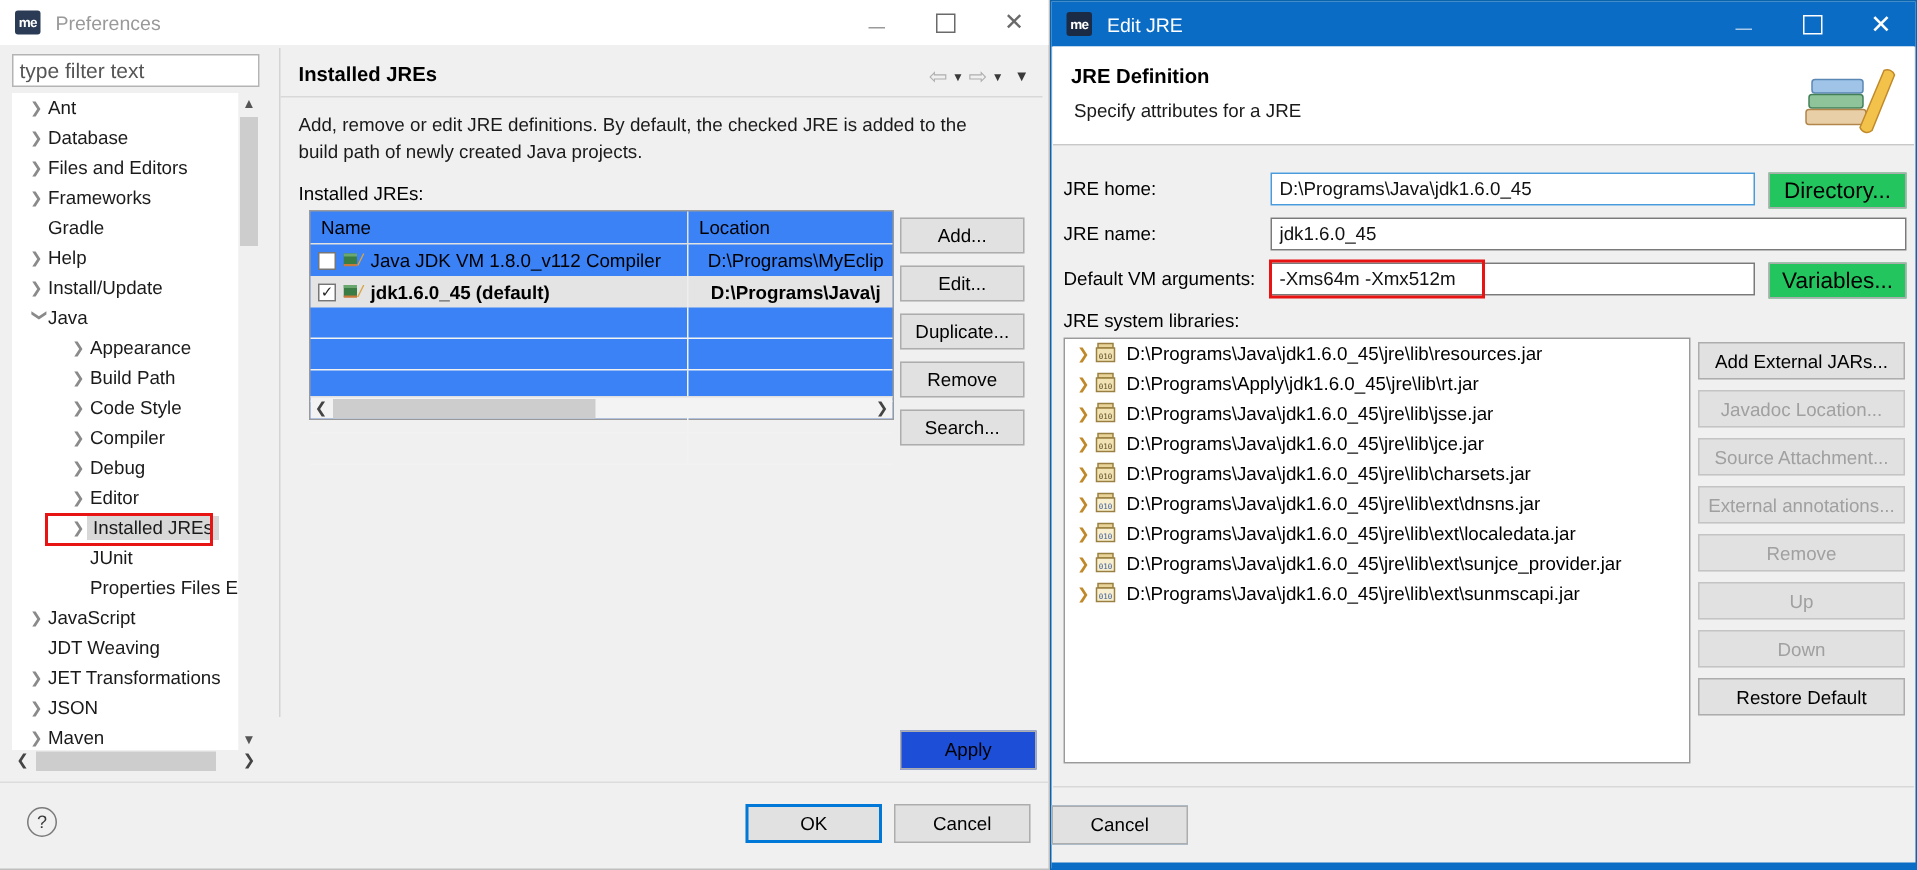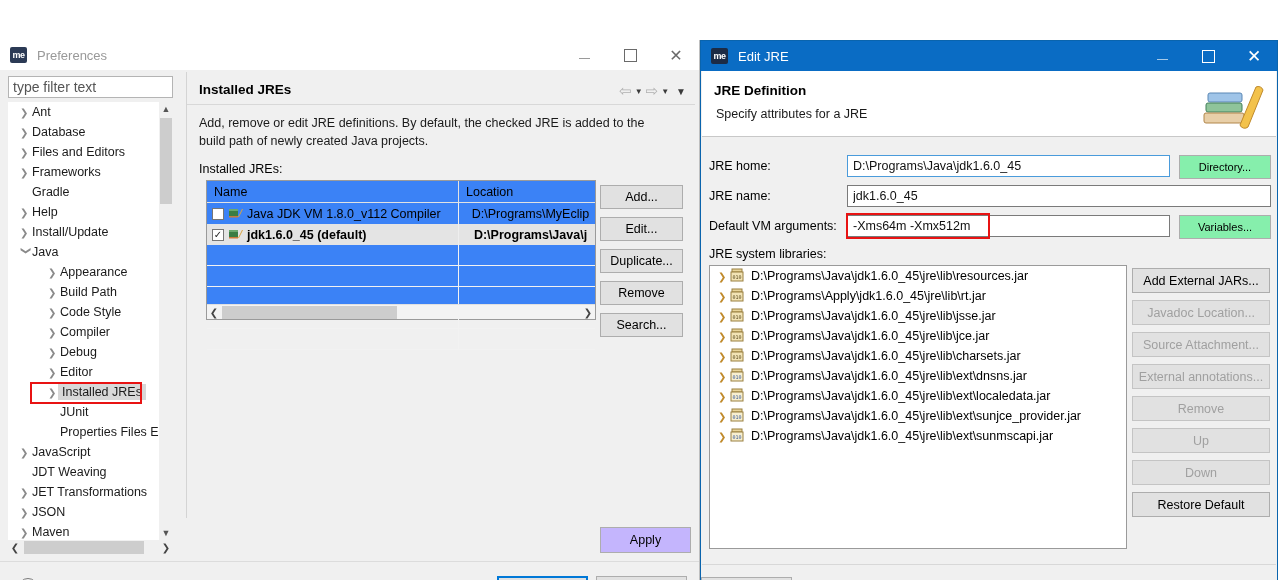--- a/index.html
+++ b/index.html
@@ -5,21 +5,21 @@
   * { box-sizing: border-box; }
   html, body {
     margin: 0; padding: 0;
     width: 1278px; height: 580px;
     overflow: hidden;
     background: #ffffff;
     font-family: "Liberation Sans", sans-serif;
     font-size: 12px;
     color: #000;
   }
-  .screen { position: relative; width: 1278px; height: 464px; margin-top: 40px; }
+  .screen { position: relative; width: 1278px; height: 464px; }
 
   
   #prefs-window {
     position: absolute; left: 0; top: 0; width: 700px; height: 580px;
     background: #f0f0f0;
     border: 1px solid #bfbfbf;
     border-left: none; border-top: none;
   }
   #prefs-titlebar {
     position: absolute; left: 0; top: 0; width: 699px; height: 30px;
@@ -133,21 +133,21 @@
   #tbl-hthumb { position: absolute; left: 15px; top: 1px; width: 175px; height: 13px; background: #cdcdcd;}
 
   .side-btn {
     position: absolute; left: 600px; width: 83px; height: 24px;
     background: #e1e1e1; border: 1px solid #adadad;
     font-family: "Liberation Sans", sans-serif; font-size: 12.5px; color: #000;
     display: flex; align-items: center; justify-content: center;
   }
   #btn-apply {
     position: absolute; left: 600px; top: 487px; width: 91px; height: 26px;
-    background: #c4b5fd; border: 1px solid #adadad; font-size: 12.5px;
+    background: #1d4ed8; border: 1px solid #adadad; font-size: 12.5px;
     display: flex; align-items: center; justify-content: center;
   }
   #prefs-bottom-sep { position: absolute; left: 0; top: 521px; width: 699px; height: 1px; background: #dcdcdc; }
   #prefs-help {
     position: absolute; left: 18px; top: 538px; width: 20px; height: 20px;
     border: 1px solid #7a7a7a; border-radius: 50%;
     display: flex; align-items: center; justify-content: center;
     font-size: 12px; color: #3a3a3a;
   }
   #btn-ok {
@@ -198,22 +198,22 @@
     padding: 0 5px; color: #111;
   }
   #inp-jre-home { left: 146px; top: 114px; width: 323px; border: 1px solid #4a9bdb; }
   #inp-jre-name { left: 146px; top: 144px; width: 424px; border: 1px solid #7a7a7a; }
   #inp-vm-args  { left: 146px; top: 174px; width: 323px; border: 1px solid #7a7a7a; }
   #vmargs-redbox {
     position: absolute; left: 145px; top: 172px; width: 144px; height: 26px;
     border: 2px solid #e81313; pointer-events: none;
   }
   .ejre-btn {
-    position: absolute; background: #86efac; border: 1px solid #adadad;
-    font-family: "Liberation Sans", sans-serif; font-size: 11px; color: #000;
+    position: absolute; background: #22c55e; border: 1px solid #adadad;
+    font-family: "Liberation Sans", sans-serif; font-size: 15px; color: #000;
     display: flex; align-items: center; justify-content: center;
   }
   #btn-directory { left: 478px; top: 114px; width: 92px; height: 24px; }
   #btn-variables { left: 478px; top: 174px; width: 92px; height: 24px; }
 
   #ejre-libs-label { left: 8px; top: 206px; }
   #libs-box {
     position: absolute; left: 8px; top: 224px; width: 418px; height: 284px;
     background: #ffffff; border: 1px solid #9a9a9a; overflow: hidden;
   }

